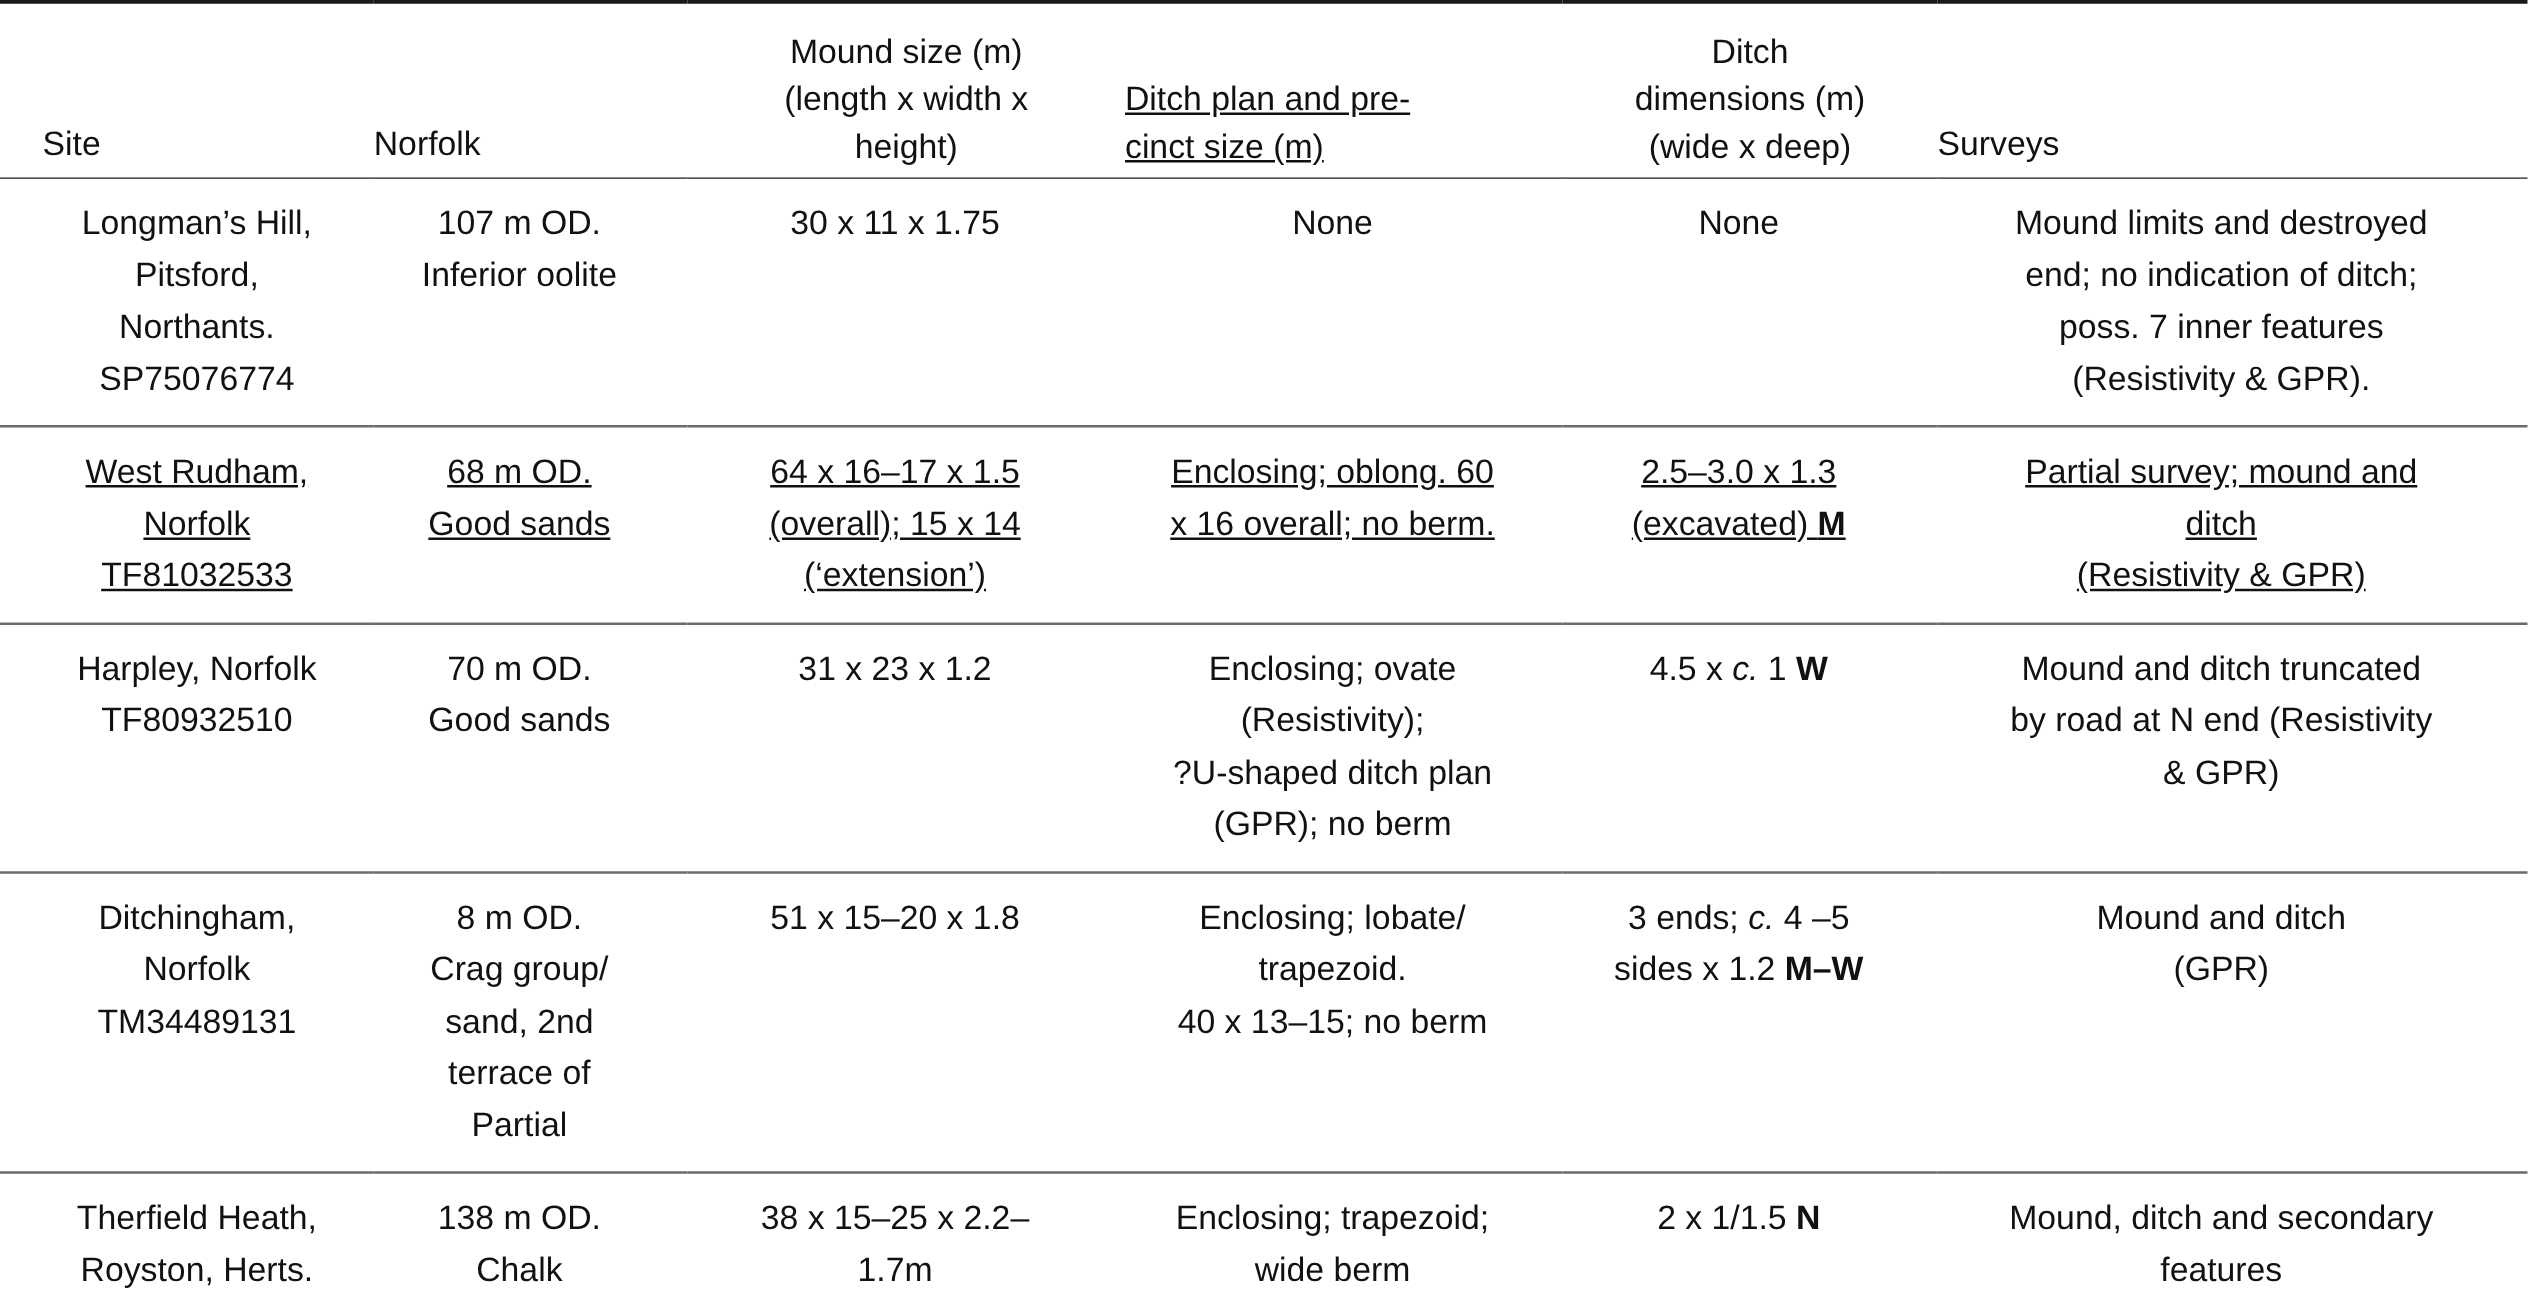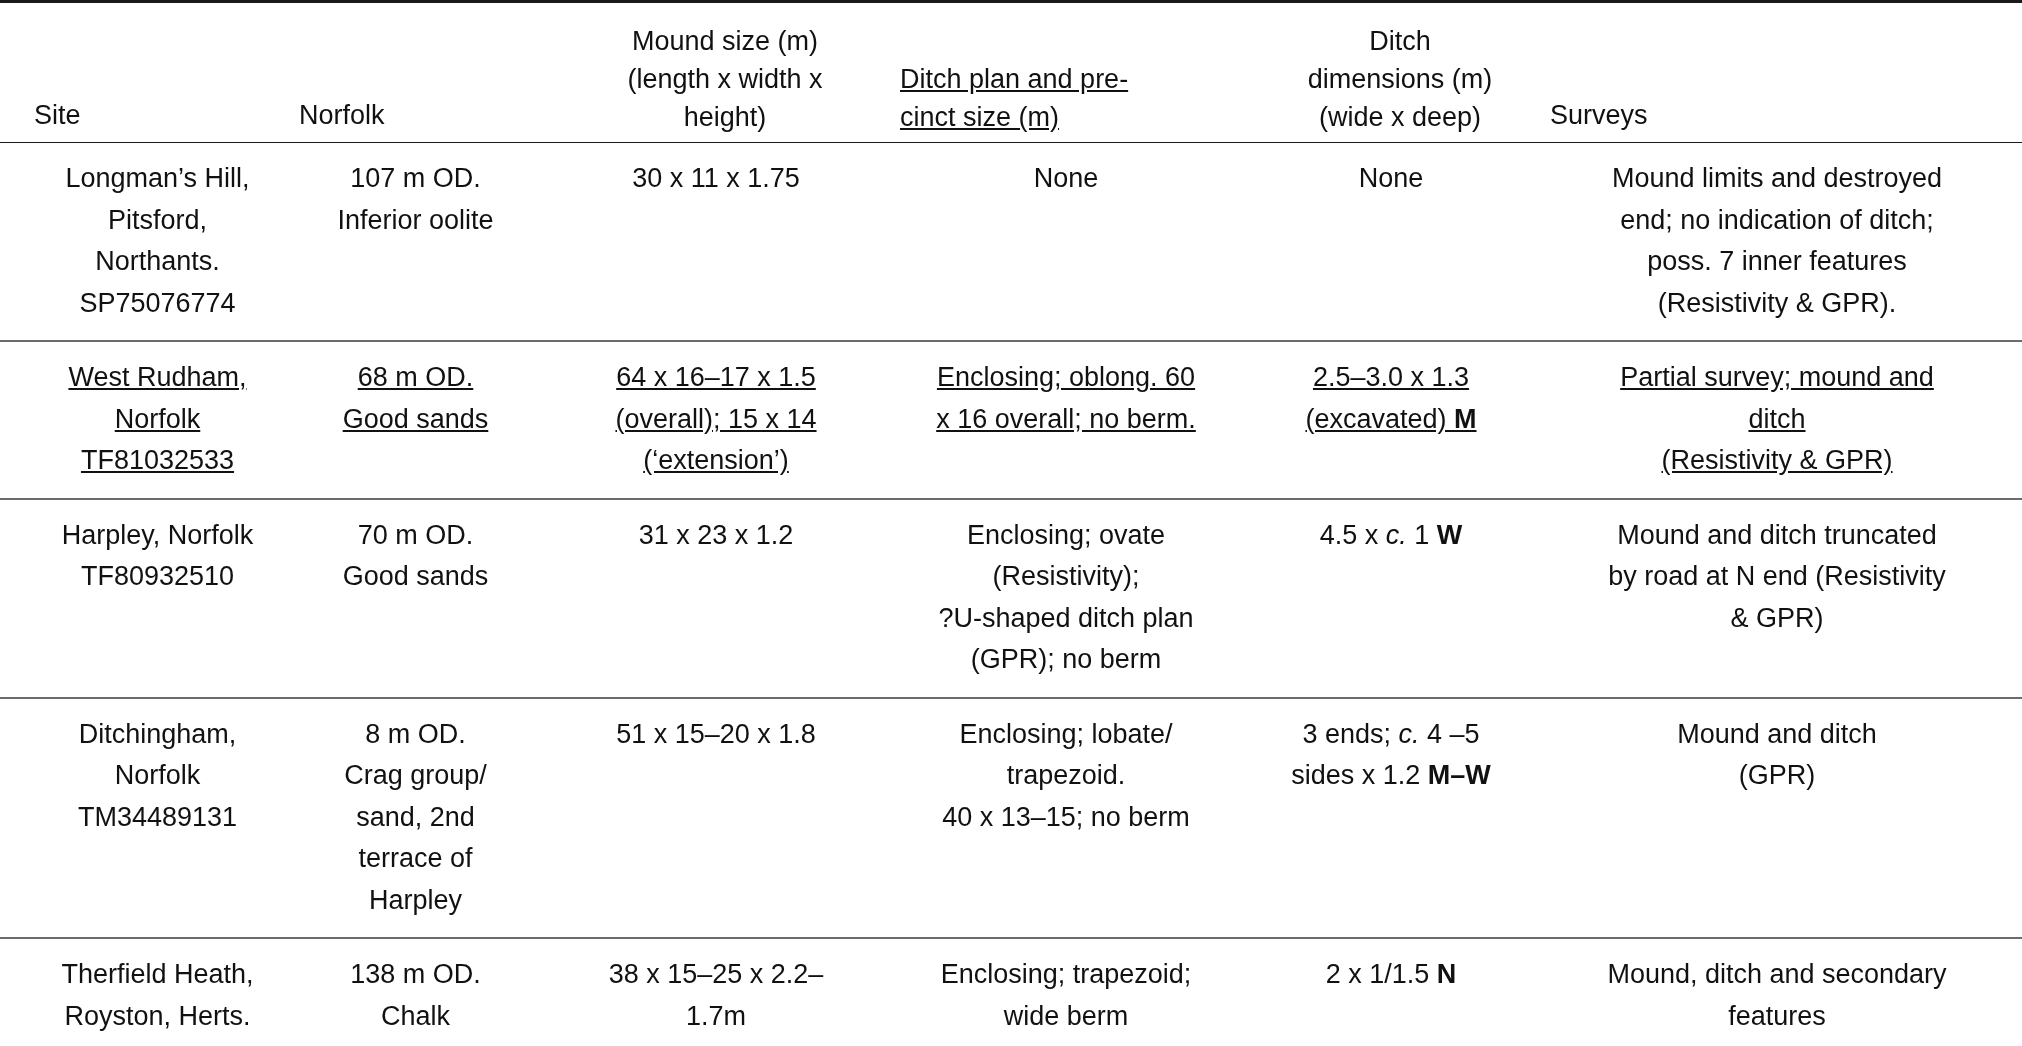--- a/index.html
+++ b/index.html
@@ -188,21 +188,21 @@
       <td>
         <span class="cellline">Ditchingham,</span>
         <span class="cellline">Norfolk</span>
         <span class="cellline">TM34489131</span>
       </td>
       <td>
         <span class="cellline">8 m OD.</span>
         <span class="cellline">Crag group/</span>
         <span class="cellline">sand, 2nd</span>
         <span class="cellline">terrace of</span>
-        <span class="cellline">Harpley</span>
+        <span class="cellline">Partial</span>
       </td>
       <td>
         <span class="cellline">51 x 15–20 x 1.8</span>
       </td>
       <td>
         <span class="cellline">Enclosing; lobate/</span>
         <span class="cellline">trapezoid.</span>
         <span class="cellline">40 x 13–15; no berm</span>
       </td>
       <td>

